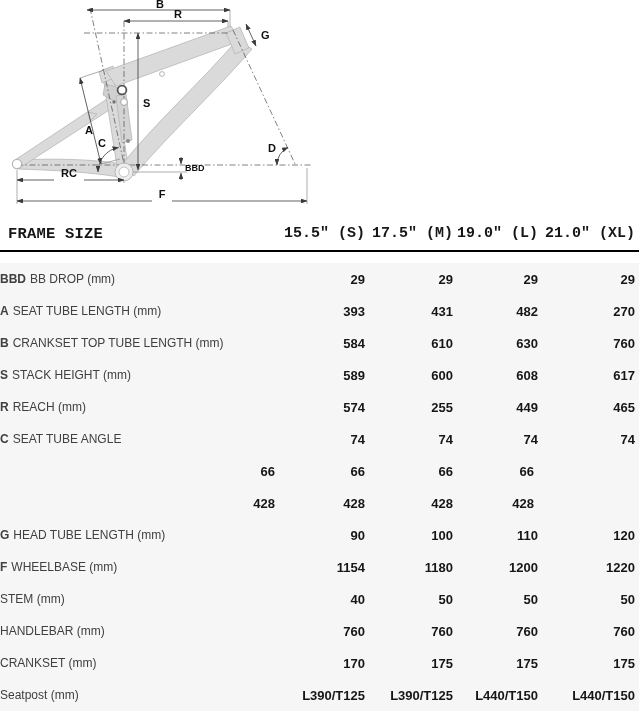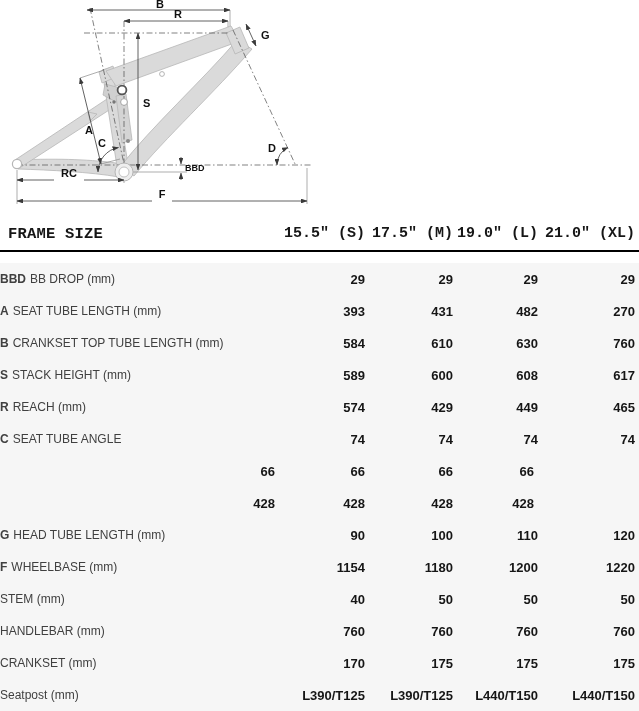--- a/index.html
+++ b/index.html
@@ -183,21 +183,21 @@
         <div class="c-val">600</div>
         <div class="c-val">608</div>
         <div class="c-val last">617</div>
       </div>
 
       <div class="geo-row">
         <div class="c-label">
           <span class="pfx">R</span><span class="lbl">REACH (mm)</span>
         </div>
         <div class="c-val">574</div>
-        <div class="c-val">429</div>
+        <div class="c-val">255</div>
         <div class="c-val">449</div>
         <div class="c-val last">465</div>
       </div>
 
       <div class="geo-row">
         <div class="c-label">
           <span class="pfx">C</span><span class="lbl">SEAT TUBE ANGLE</span>
         </div>
         <div class="c-val">74</div>
         <div class="c-val">74</div>

